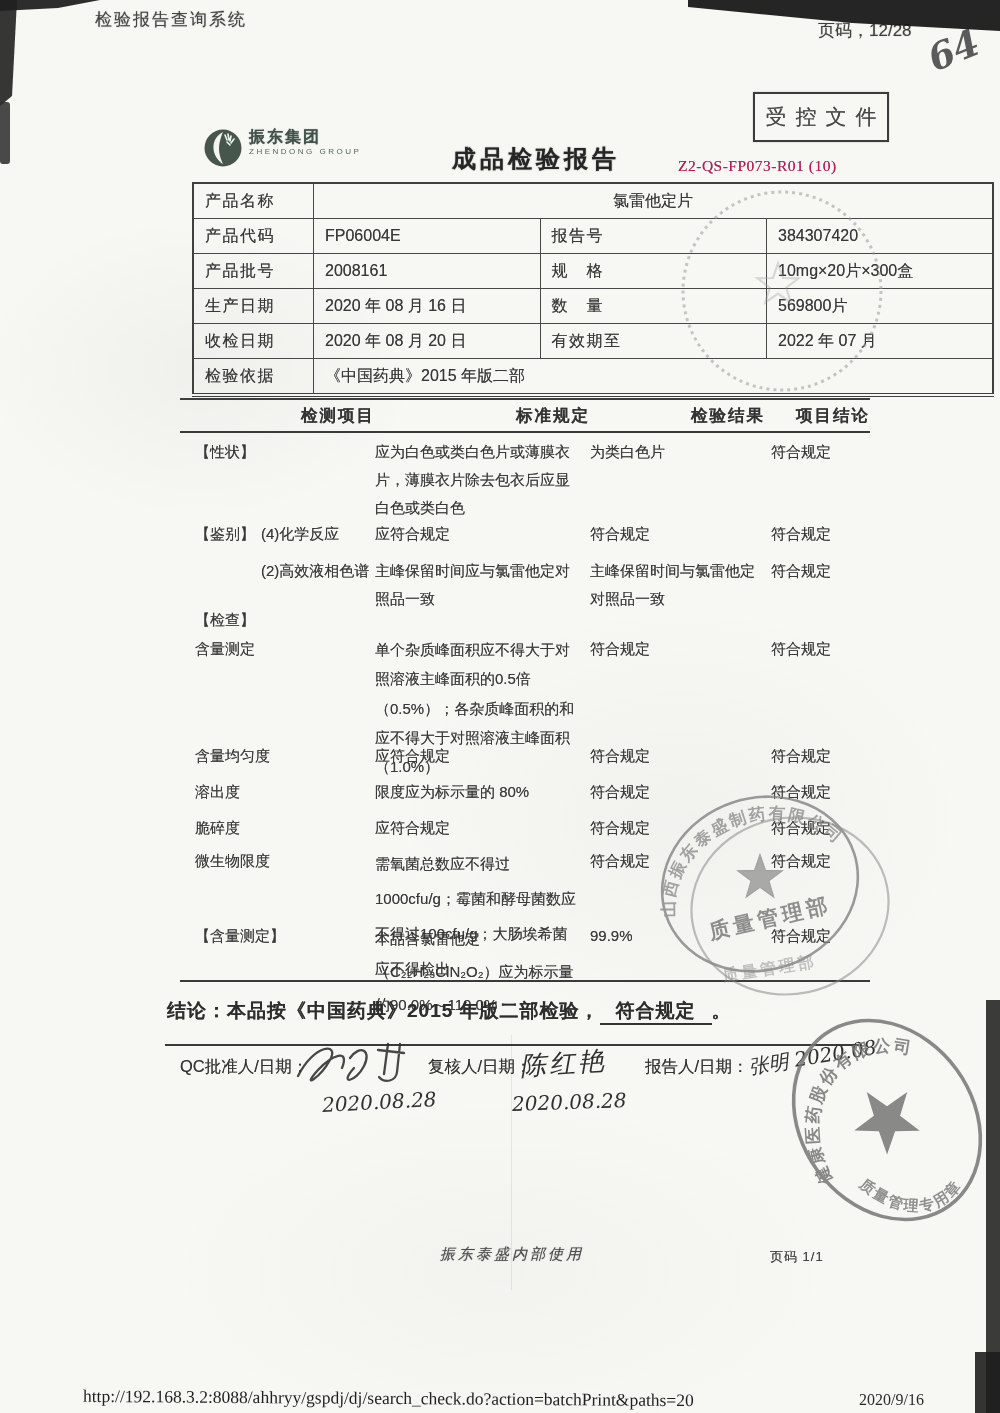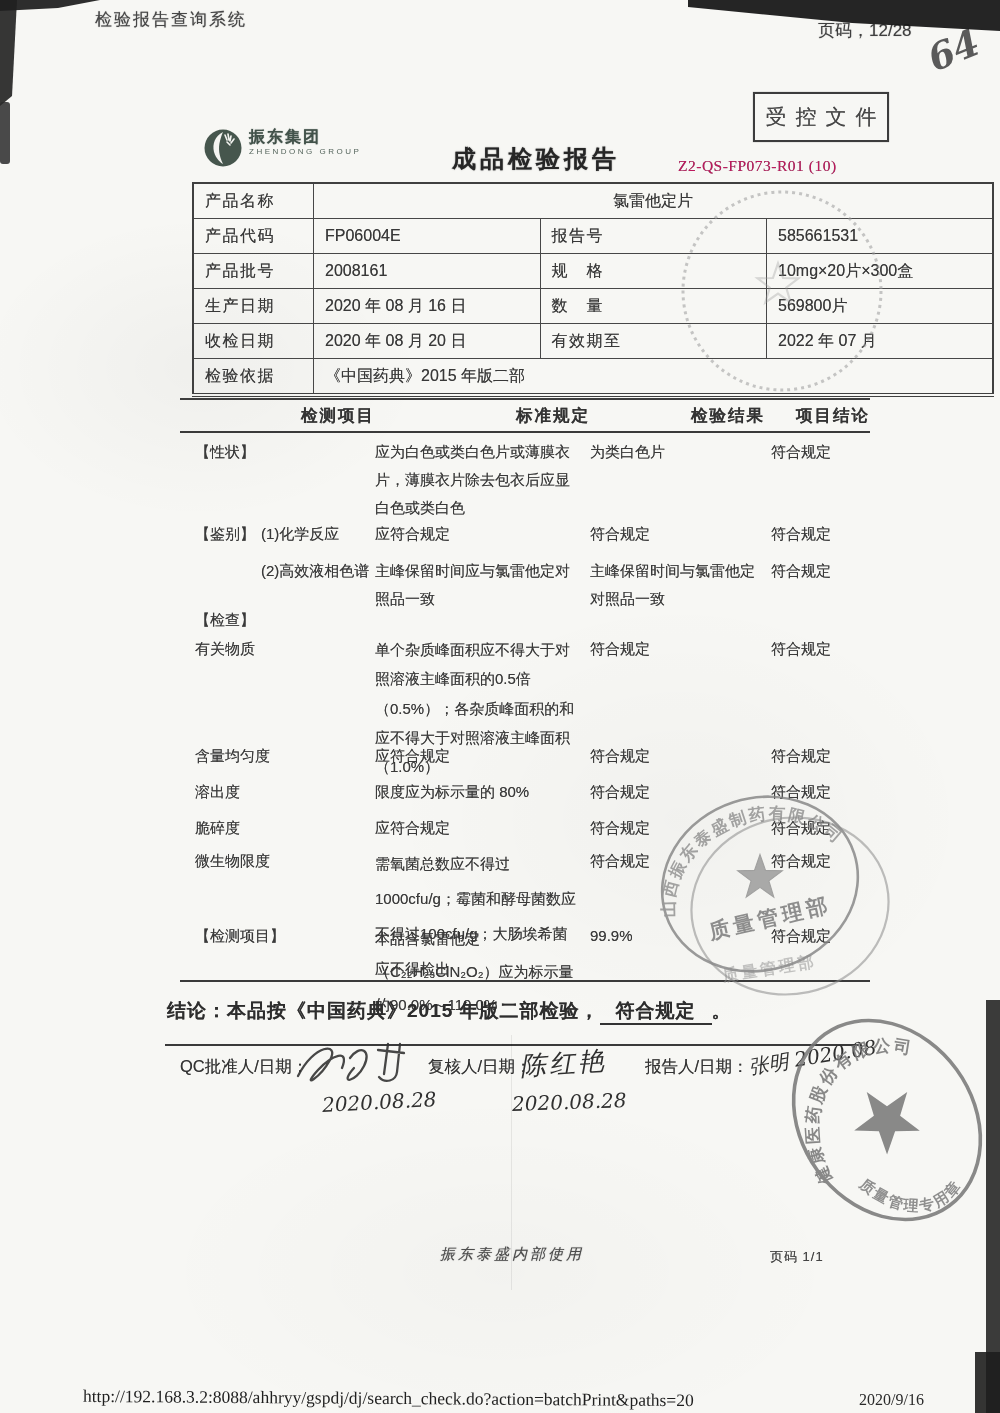--- a/index.html
+++ b/index.html
@@ -95,21 +95,21 @@
   <table class="abs info-table doc-text">
     <tbody>
         <tr>
       <td class="lbl" style="width:108px">产品名称</td>
       <td class="ctr" colspan="3">氯雷他定片</td>
     </tr>
     <tr>
       <td class="lbl">产品代码</td>
       <td style="width:197px">FP06004E</td>
       <td class="lbl" style="width:95px">报告号</td>
-      <td>585661531</td>
+      <td>384307420</td>
     </tr>
     <tr>
       <td class="lbl">产品批号</td>
       <td>2008161</td>
       <td class="lbl">规　格</td>
       <td>10mg×20片×300盒</td>
     </tr>
     <tr>
       <td class="lbl">生产日期</td>
       <td>2020 年 08 月 16 日</td>
@@ -142,21 +142,21 @@
           <span class="itm">【性状】</span>
         </div>
       <div class="c-std">应为白色或类白色片或薄膜衣片，薄膜衣片除去包衣后应显白色或类白色</div>
       <div class="c-res">为类白色片</div>
       <div class="c-con">符合规定</div>
     </div>
 
     <div class="rrow" style="top:120px">
       <div class="c-item">
           <span class="itm">【鉴别】</span>
-          <span class="sub">(1)化学反应</span>
+          <span class="sub">(4)化学反应</span>
         </div>
       <div class="c-std">应符合规定</div>
       <div class="c-res">符合规定</div>
       <div class="c-con">符合规定</div>
     </div>
 
     <div class="rrow" style="top:157px">
       <div class="c-item">
           <span class="itm"></span>
           <span class="sub">(2)高效液相色谱</span>
@@ -170,21 +170,21 @@
       <div class="c-item">
           <span class="itm">【检查】</span>
         </div>
       <div class="c-std"></div>
         <div class="c-res"></div>
         <div class="c-con"></div>
     </div>
 
     <div class="rrow" style="top:235px">
       <div class="c-item">
-          <span class="itm">有关物质</span>
+          <span class="itm">含量测定</span>
         </div>
       <div class="c-std" style="line-height:1.95">单个杂质峰面积应不得大于对照溶液主峰面积的0.5倍（0.5%）；各杂质峰面积的和应不得大于对照溶液主峰面积（1.0%）</div>
       <div class="c-res">符合规定</div>
       <div class="c-con">符合规定</div>
     </div>
 
     <div class="rrow" style="top:342px">
       <div class="c-item">
           <span class="itm">含量均匀度</span>
         </div>
@@ -215,21 +215,21 @@
       <div class="c-item">
           <span class="itm">微生物限度</span>
         </div>
       <div class="c-std">需氧菌总数应不得过1000cfu/g；霉菌和酵母菌数应不得过100cfu/g；大肠埃希菌应不得检出</div>
       <div class="c-res">符合规定</div>
       <div class="c-con">符合规定</div>
     </div>
 
     <div class="rrow" style="top:522px">
       <div class="c-item">
-          <span class="itm">【检测项目】</span>
+          <span class="itm">【含量测定】</span>
         </div>
       <div class="c-std" style="line-height:2.2">本品含氯雷他定（C₂₂H₂₃ClN₂O₂）应为标示量的90.0%～110.0%</div>
       <div class="c-res">99.9%</div>
       <div class="c-con">符合规定</div>
     </div>
   </div>
 
   <div class="abs conclusion doc-text">
     <span>结论：本品按《中国药典》2015 年版二部检验，</span><span class="verdict">符合规定</span><span>。</span>
   </div>

